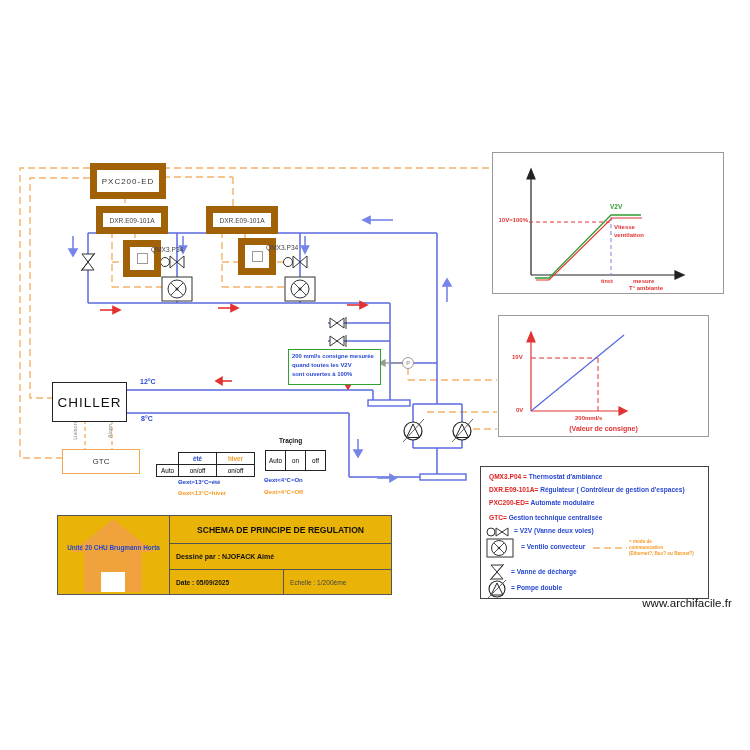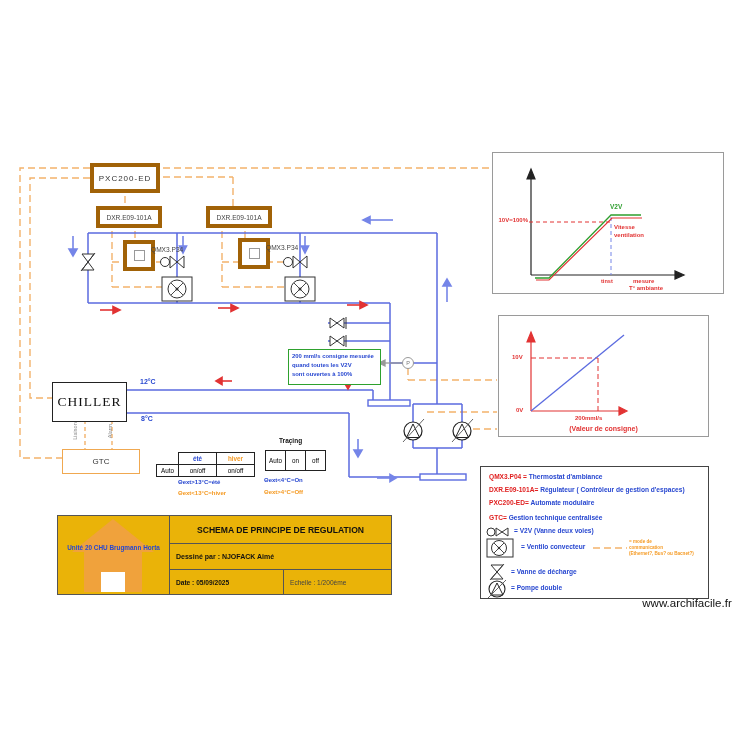--- a/index.html
+++ b/index.html
@@ -1,33 +1,33 @@
 <!DOCTYPE html>
 <html><head>
 <meta charset="utf-8">
 <style>
   html,body{margin:0;padding:0;background:#fff;}
   #canvas{position:relative;width:750px;height:750px;background:#fff;overflow:hidden;
           font-family:"Liberation Sans",sans-serif;}
   #diagram-svg{position:absolute;left:0;top:0;z-index:1;}
   .lbl{position:absolute;z-index:3;line-height:1.1;white-space:nowrap;}
   .boxed{position:absolute;z-index:2;background:#fff;display:flex;align-items:center;justify-content:center;}
-  .gray-box{border:4px solid #a16207;color:#444;}
+  .gray-box{border:7px solid #a16207;color:#444;}
   .blue{color:#2747d0;}
   .orange{color:#f59a23;}
   .red{color:#e23333;}
   .green{color:#2e9e2e;}
   
   #pxc-box{left:90px;top:163px;width:62px;height:22px;font-size:8px;letter-spacing:1px;color:#333;}
   .dxr-box{width:58px;height:14px;font-size:6.6px;}
   #dxr1{left:96px;top:206px;} #dxr2{left:206px;top:206px;}
   .qmx-box{width:24px;height:23px;}
   .qmx-inner{width:9px;height:9px;border:1px solid #999;}
   #chiller-box{left:52px;top:382px;width:73px;height:38px;border:1.5px solid #222;
-     font-family:Liberation Serif, serif;font-size:13.5px;letter-spacing:1px;color:#111;align-items:center;}
+     font-family:Liberation Sans, sans-serif;font-size:13.5px;letter-spacing:1px;color:#111;align-items:center;}
   #gtc-box{left:62px;top:449px;width:76px;height:23px;border:1.5px solid #f0a850;font-size:8px;color:#333;}
   
   #note-box{position:absolute;left:288px;top:349px;width:88px;height:32px;z-index:2;
      border:1.5px solid #2ea12e;background:#fff;font-size:5.9px;font-weight:bold;
      color:#2747d0;padding:2px 0 0 3px;line-height:1.55;}
   
   table.mode{position:absolute;z-index:3;border-collapse:collapse;font-size:6.3px;}
   table.mode td{border:1.4px solid #222;text-align:center;padding:0;background:#fff;}
   td.noborder{border:none !important;background:transparent !important;}
   #season-table{left:156px;top:452px;}

